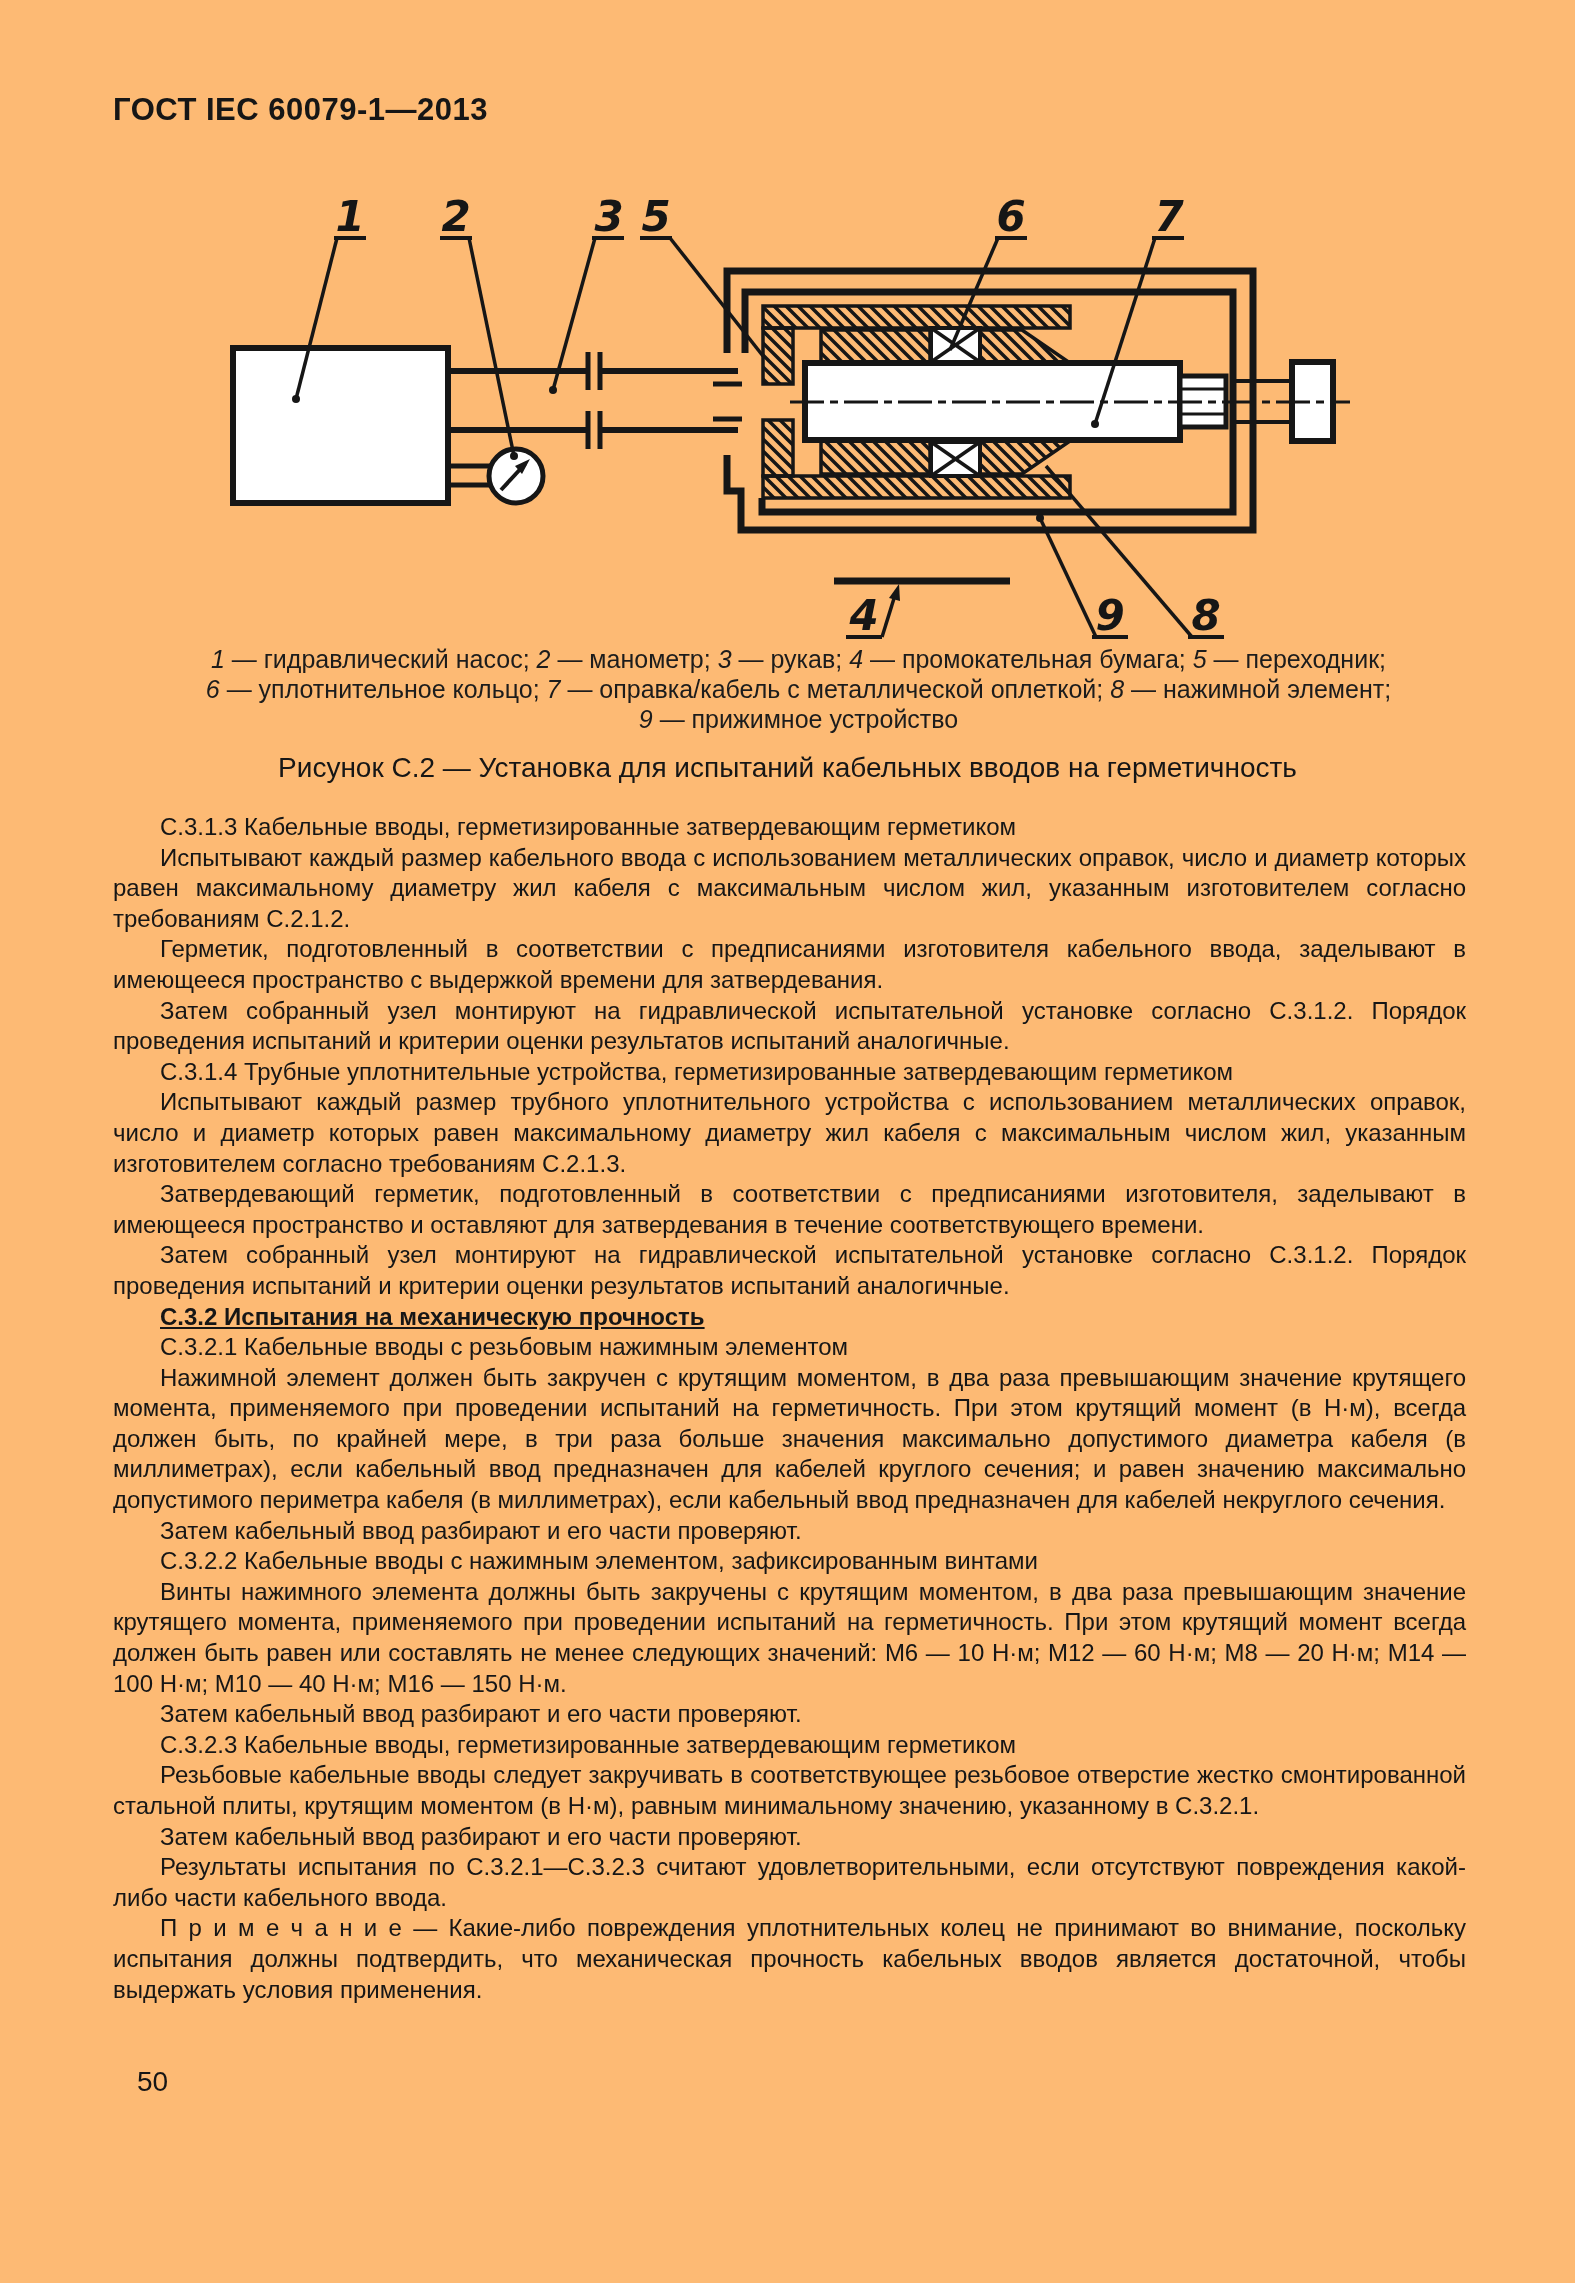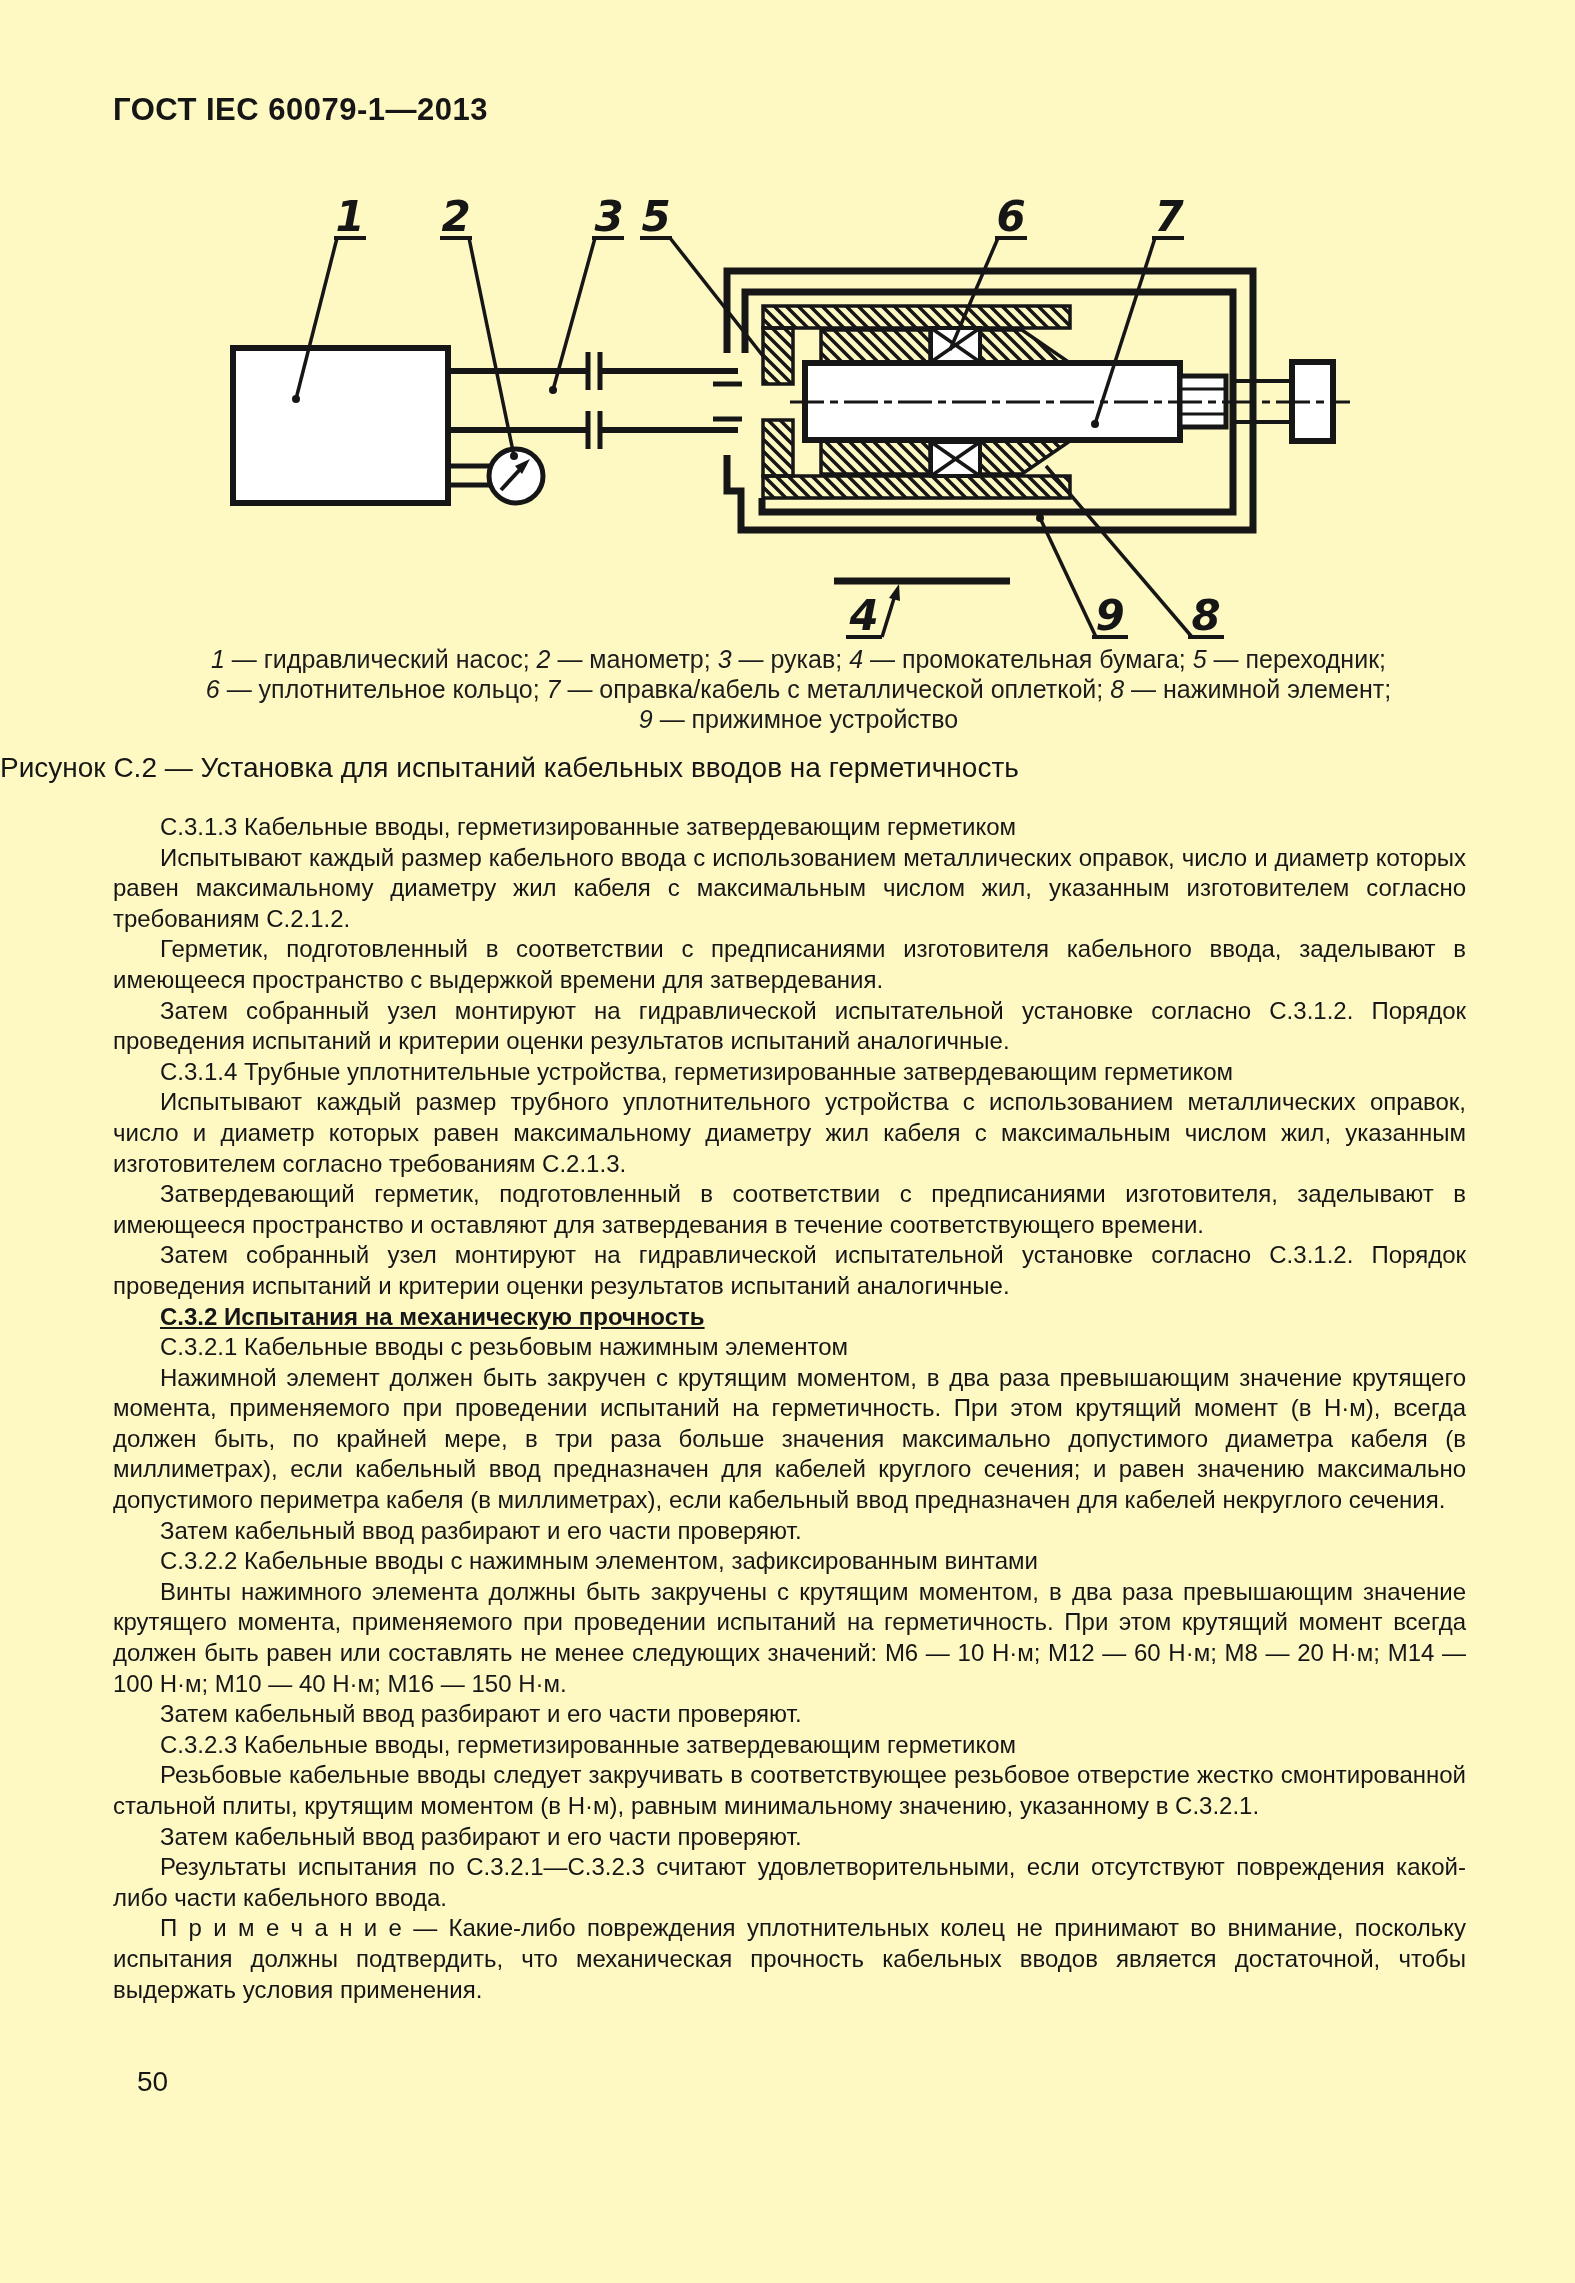--- a/index.html
+++ b/index.html
@@ -1,36 +1,36 @@
 <!DOCTYPE html>
 <html><head>
 <meta charset="utf-8">
 <style>
   html,body{margin:0;padding:0;background:#e8e8e8;}
   .page{
     position:relative;
     width:1575px;height:2283px;
-    background:#fef9c3;
+    background:#fdba74;
     font-family:"Liberation Sans",sans-serif;
     color:#161616;
     overflow:hidden;
   }
   .doc-header{
     position:absolute;left:113px;top:92px;
     font-size:31px;font-weight:bold;letter-spacing:.5px;
   }
   .figure-svg{position:absolute;left:0;top:0;width:1575px;height:700px;}
   .figure-legend{
     position:absolute;left:0;top:644px;width:1575px;
     text-align:center;font-size:25px;line-height:30px;color:#1c1c1c;padding-left:11px;
   }
   .figure-legend .lg-num{font-style:italic;}
   .figure-caption{
     position:absolute;left:0;top:752px;width:1575px;
-    text-align:left;font-size:28px;color:#161616;
+    text-align:center;font-size:28px;color:#161616;
   }
   .body-text{
     position:absolute;left:113px;top:812px;width:1353px;
     font-size:24px;line-height:30.6px;text-align:justify;
   }
   .body-text p{margin:0;text-indent:47px;}
   .body-text p.bold{font-weight:bold;text-decoration:underline;}
   .page-number{
     position:absolute;left:113px;top:2066px;font-size:28px;margin-left:24px;
   }

